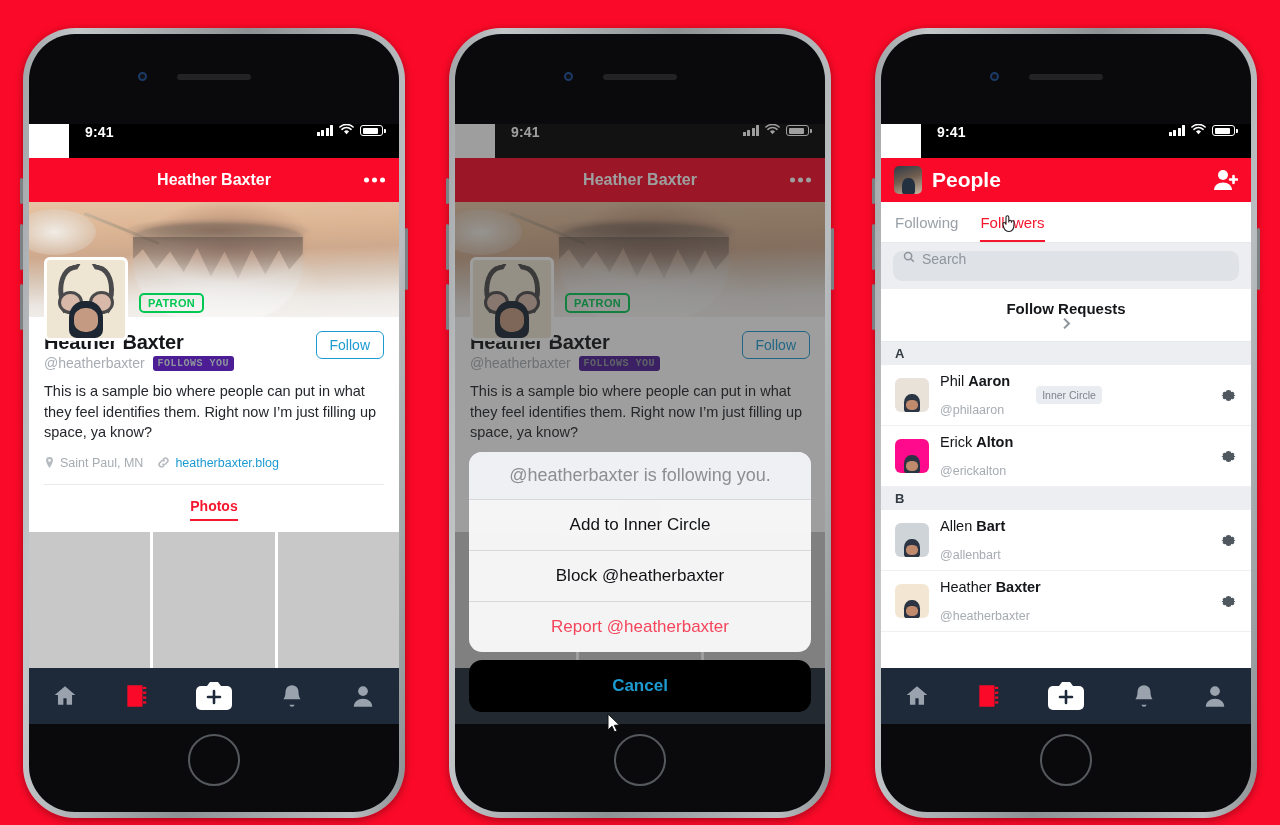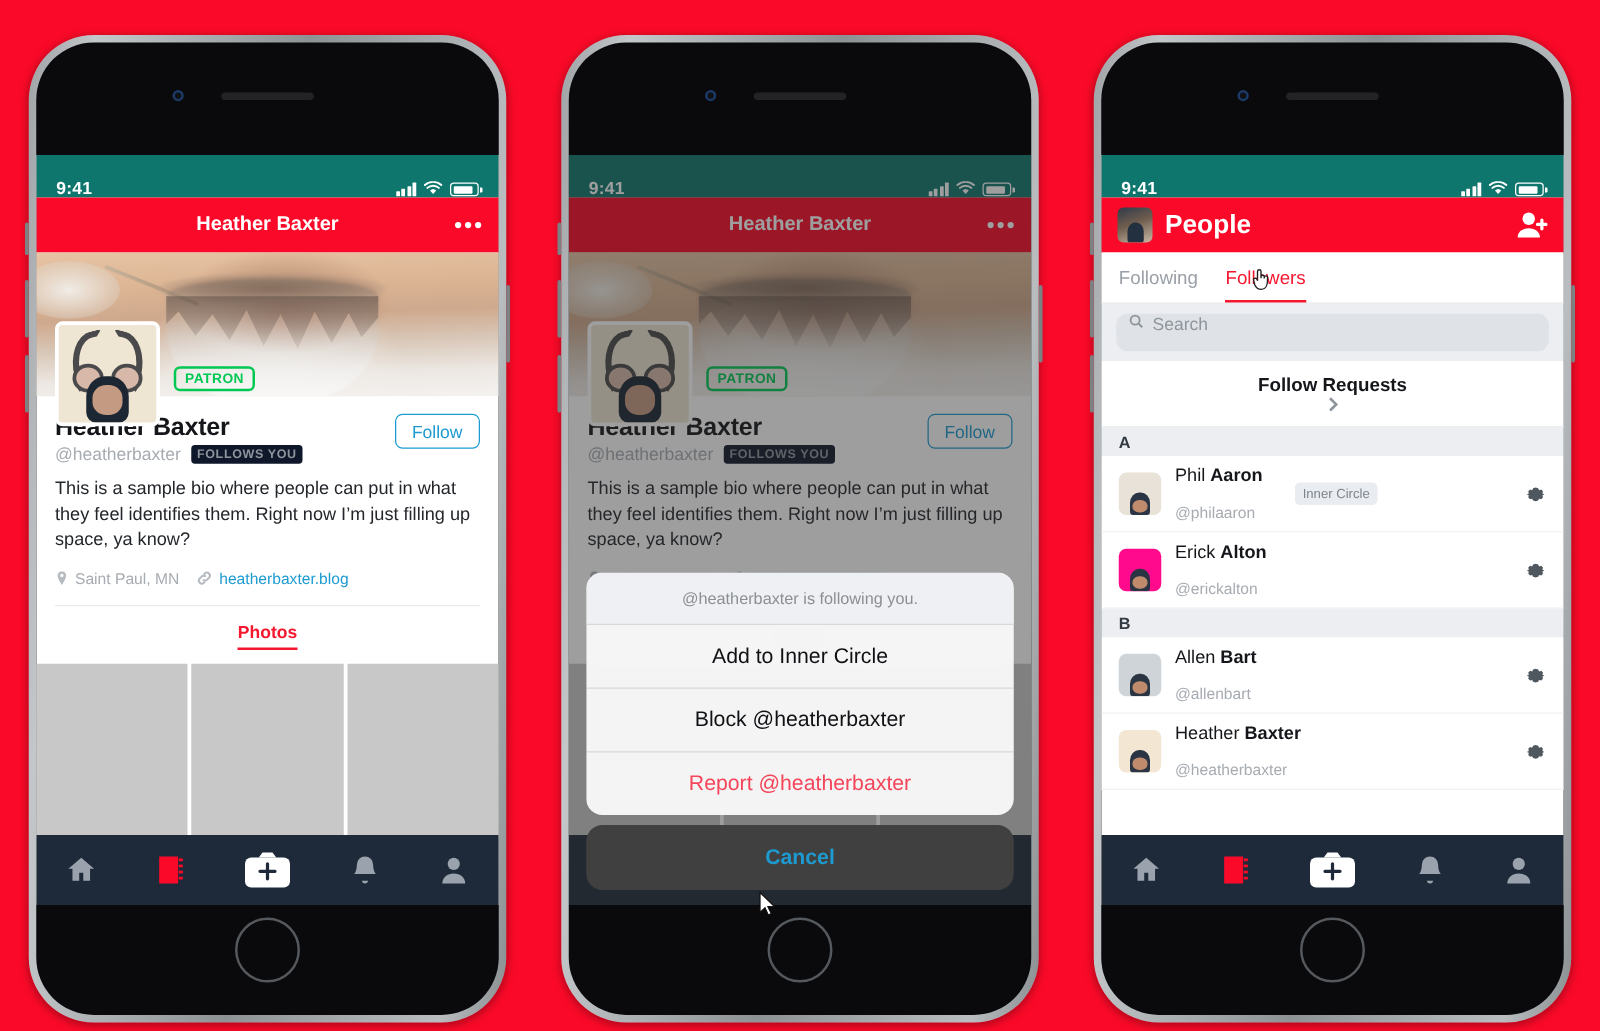--- a/index.html
+++ b/index.html
@@ -62,24 +62,24 @@
     position: absolute; width: 3px; border-radius: 2px;
     background: #7c8184; left: -3px;
   }
   .side-btn.b1 { top: 150px; height: 26px; }
   .side-btn.b2 { top: 196px; height: 46px; }
   .side-btn.b3 { top: 256px; height: 46px; }
   .side-btn.r  { left: auto; right: -3px; top: 200px; height: 62px; }
 
   
   .statusbar {
-    height: 34px; background: #0f766e;
-    display: flex; align-items: flex-end;
+    height: 34px; background: #000000;
+    display: flex; align-items: flex-start;
     justify-content: space-between;
-    padding: 0 16px; color: #fff;
+    padding: 0 16px; color: #fff; margin-left: 40px;
   }
   .status-time { font-size: 14px; font-weight: bold; letter-spacing: .2px; }
   .status-right { display: flex; align-items: center; gap: 6px; }
   .sig { display: flex; align-items: flex-end; gap: 1.5px; height: 11px; }
   .sig i { display: block; width: 3px; background: #fff; border-radius: .5px; }
   .sig i:nth-child(1) { height: 4px; }
   .sig i:nth-child(2) { height: 6px; }
   .sig i:nth-child(3) { height: 8px; }
   .sig i:nth-child(4) { height: 11px; }
   .wifi { font-size: 13px; line-height: 1; }
@@ -192,22 +192,22 @@
   .name-row { display:flex; align-items:flex-start; justify-content: space-between; }
   .pname { font-size: 20px; font-weight: bold; color: #14161a; letter-spacing: -.2px; }
   .follow-btn {
     border: 1.5px solid #1d9bd1; color: #1d9bd1; background: #fff;
     border-radius: 6px; font-size: 14px; padding: 5px 13px;
     cursor: pointer; white-space: nowrap;
   }
   .handle-row { display:flex; align-items:center; gap: 8px; margin-top: 1px; }
   .handle { color: #a7acb2; font-size: 14px; }
   .follows-you {
-    background: #0f172a; color: #8d949c; font-size: 10px; font-weight: bold;
-    letter-spacing: .5px; padding: 2px 5px; border-radius: 3px;
+    background: #4c1d95; color: #8d949c; font-size: 10px; font-weight: bold;
+    letter-spacing: .5px; padding: 2px 5px; border-radius: 3px; font-family: Liberation Mono, monospace;
   }
   .bio { margin-top: 10px; font-size: 14.5px; line-height: 1.42; color: #23262b; }
   .meta-row { display:flex; align-items:center; gap: 14px; margin-top: 13px; font-size: 12.5px; }
   .meta-item { display:flex; align-items:center; gap: 5px; color:#a7acb2;justify-content:flex-end; }
   .meta-link { color: #1d9bd1; }
   .pin { width: 11px; height: 11px; fill: #b6bbc1; }
   .link-ic { width: 13px; height: 13px; stroke: #b6bbc1; fill:none; stroke-width: 2; }
   .divider { height: 1px; background: #e8eaec; margin: 14px 0 0; }
 
   
@@ -235,31 +235,31 @@
   .sheet-wrap {
     position: absolute; left: 14px; right: 14px; bottom: 12px;
     display: flex; flex-direction: column; gap: 8px;
   }
   .sheet {
     background: rgba(249,249,249,.96);
     border-radius: 13px; overflow: hidden;
     backdrop-filter: blur(8px);
   }
   .sheet-title {
-    text-align:center; font-size: 13px; color: #8b8f94;
+    text-align:center; font-size: 18px; color: #8b8f94;
     padding: 13px 10px; background: rgba(236,238,242,.9);
   }
   .sheet-item {
     text-align:center; font-size: 17px; color: #101114;
     padding: 15px 10px; border-top: .5px solid #d6d8db;
     cursor: pointer;
   }
   .sheet-item.danger { color: #f4455b; }
   .sheet-cancel {
-    background: #404040; border-radius: 13px;
+    background: #000000; border-radius: 13px;
     text-align:center; font-size: 17px; font-weight: bold;
     color: #1d9bd1; padding: 16px 10px; cursor: pointer;
   }
 
   
   .people-nav {
     height: 44px; background: #fa0a28; color:#fff;
     display:flex; align-items:center; padding: 0 13px; gap: 10px;
   }
   .nav-avatar {

